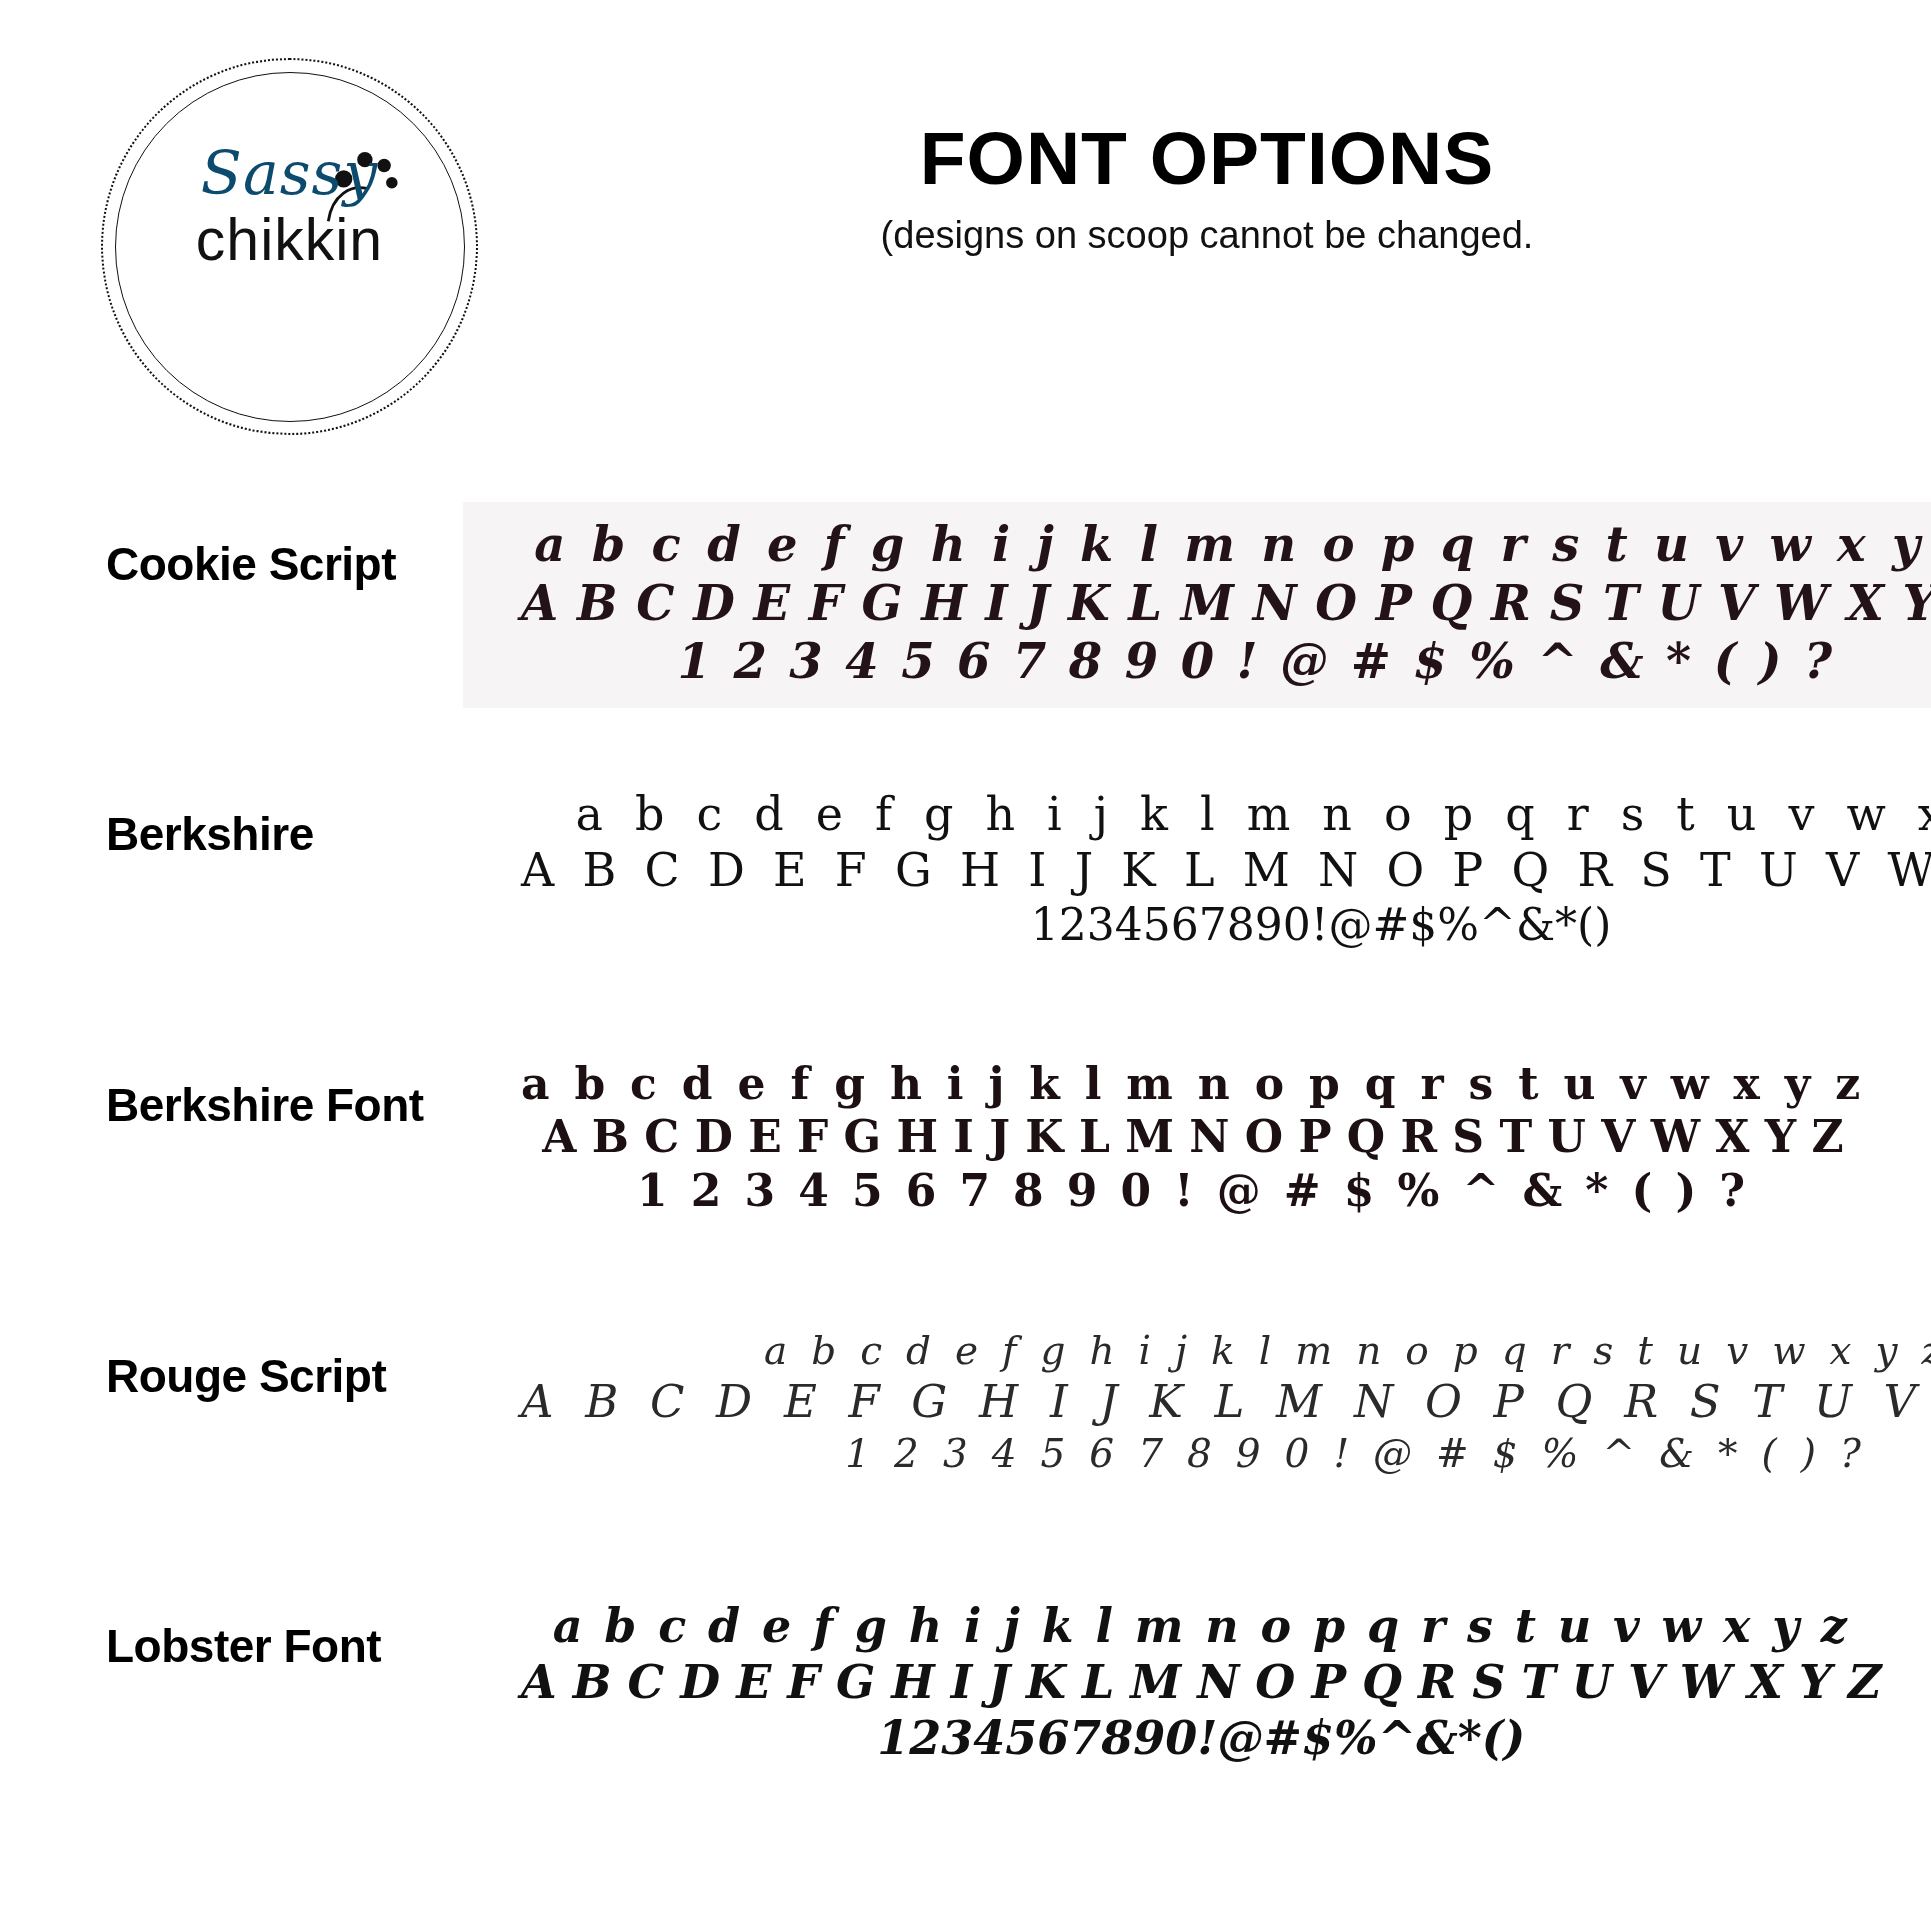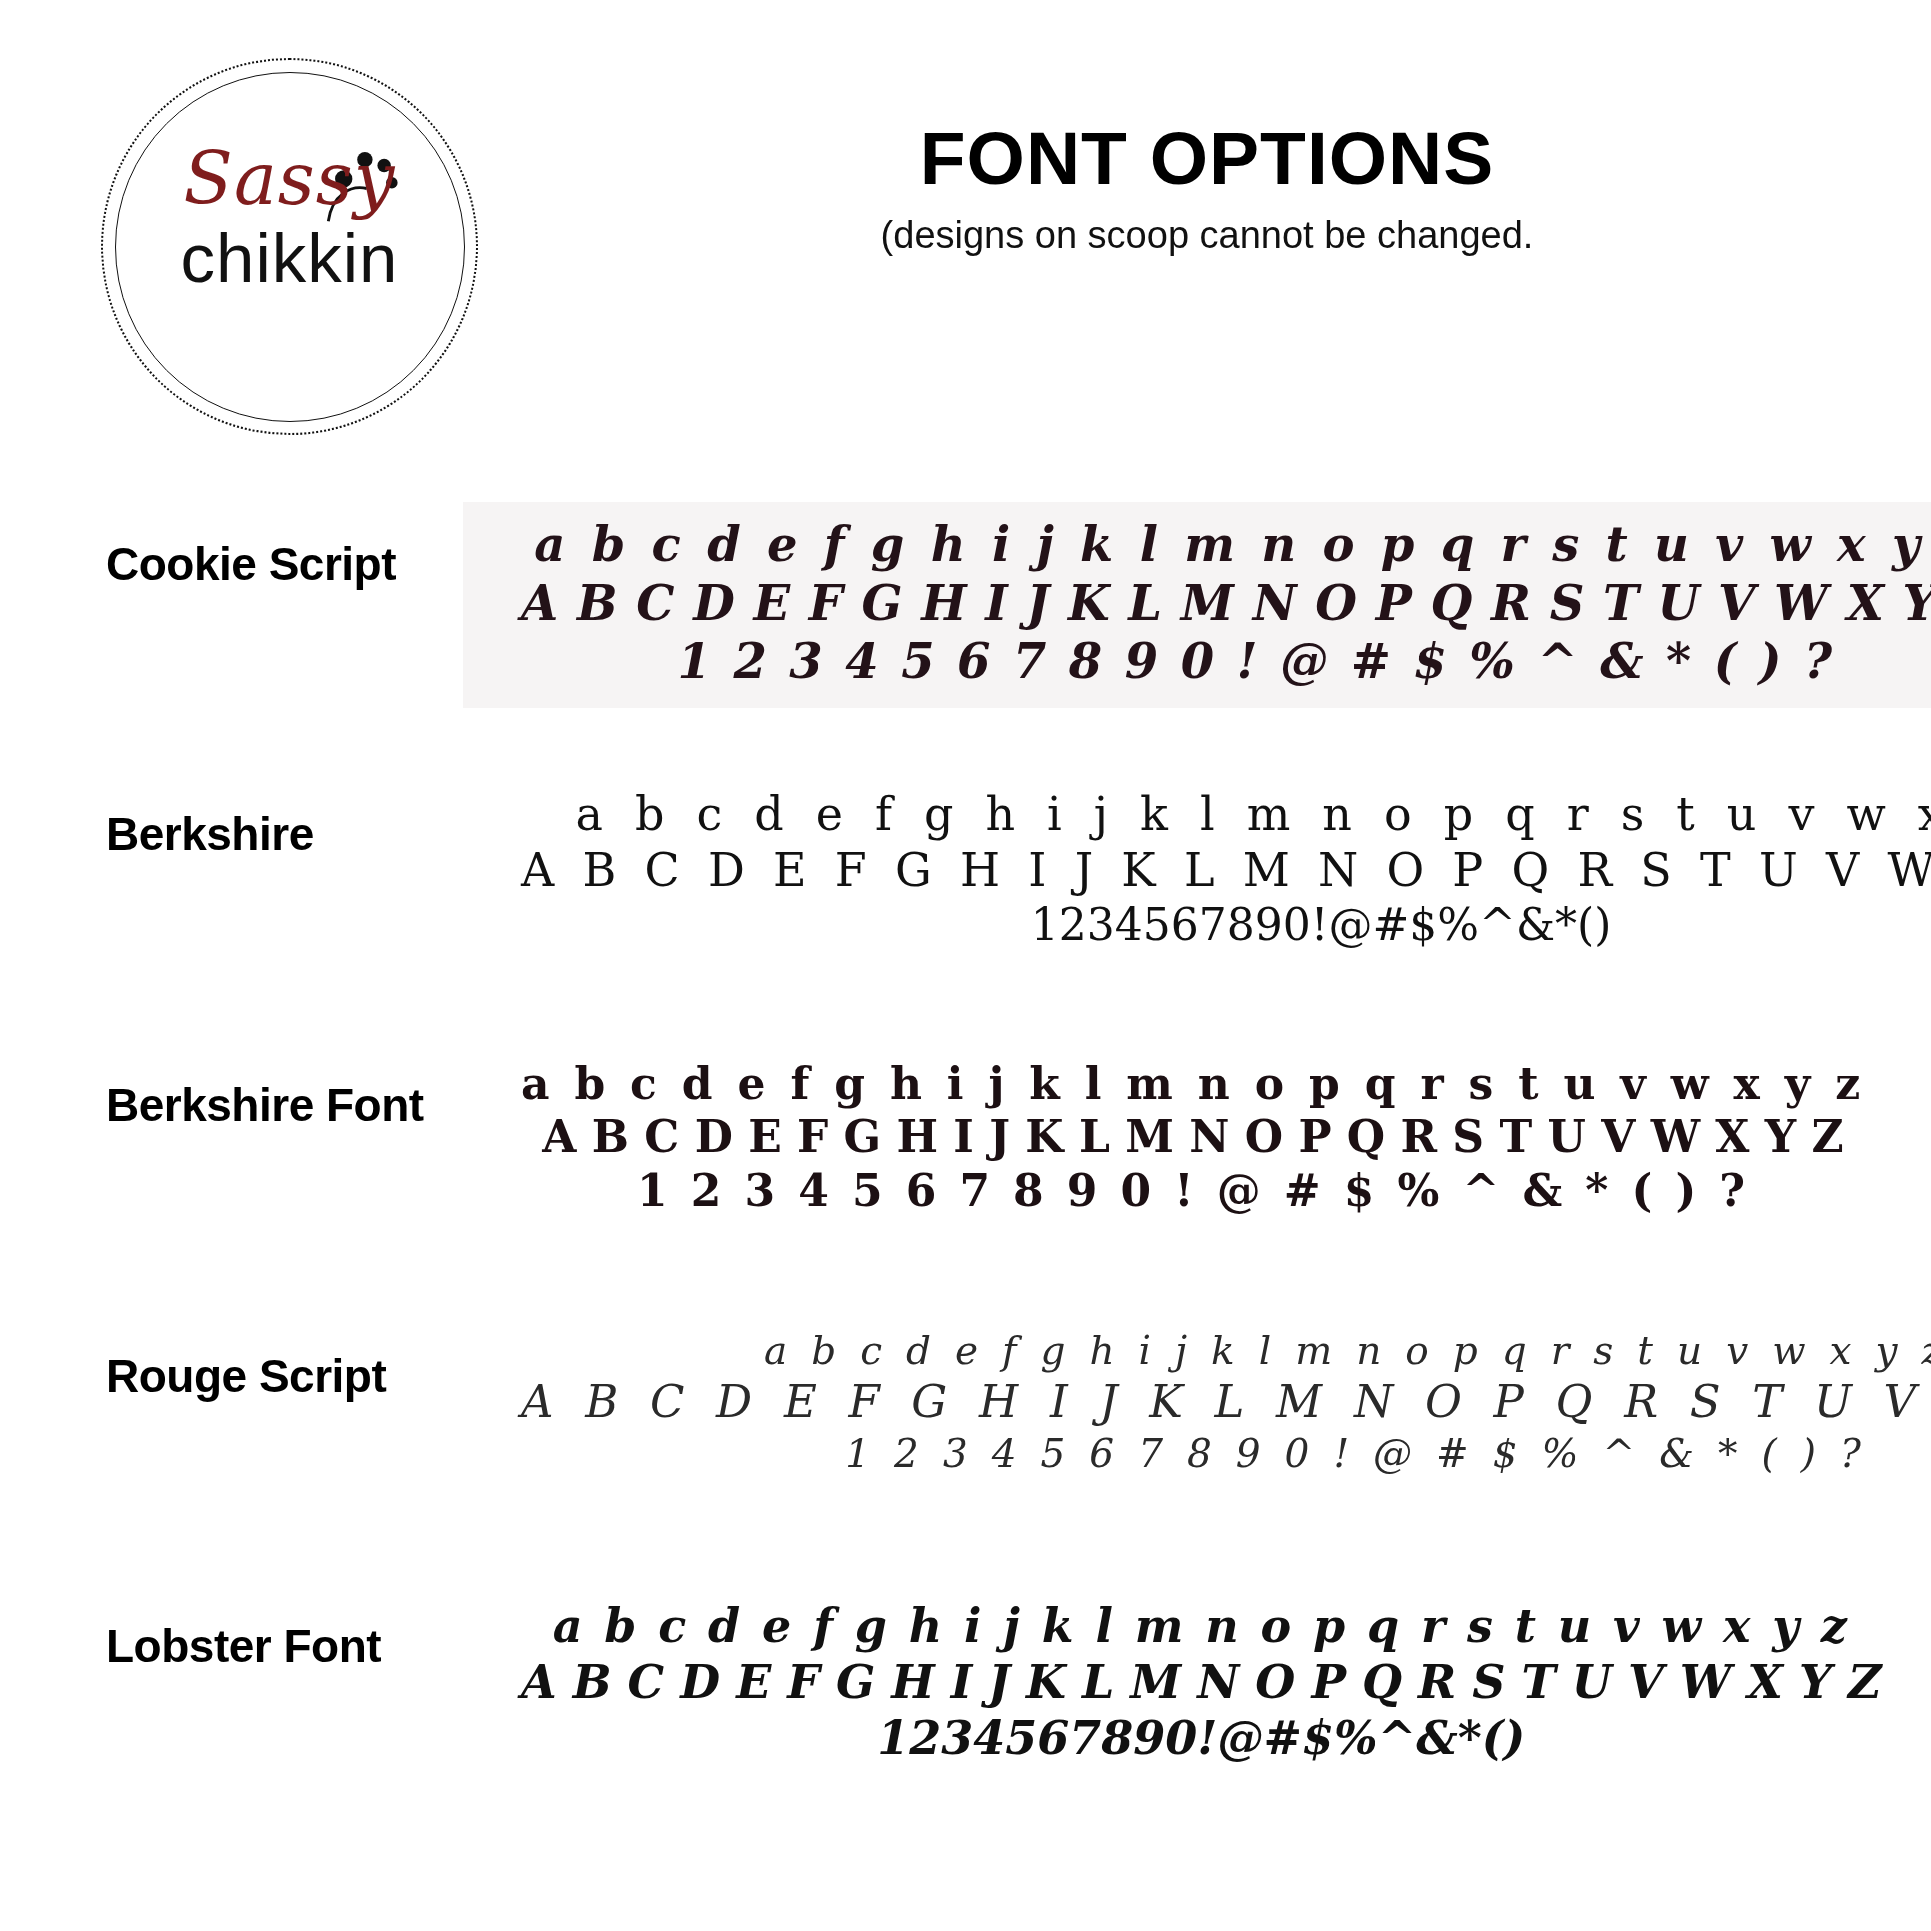--- a/index.html
+++ b/index.html
@@ -43,28 +43,28 @@
   .logo-text {
     position: absolute;
     left: 0;
     right: 0;
     top: 85px;
     text-align: center;
   }
   .logo-sassy {
     font-family: "DejaVu Serif", serif;
     font-style: italic;
-    font-size: 72px;
+    font-size: 60px;
     line-height: 1;
     letter-spacing: 1px;
-    color: #7f1d1d;
+    color: #0c4a6e;
   }
   .logo-chikkin {
     font-family: "Liberation Sans", sans-serif;
-    font-size: 69px;
+    font-size: 59px;
     line-height: 1.15;
     letter-spacing: 1px;
     color: #111;
     margin-top: 3.9px;
   }
   .logo-chick {
     position: absolute;
     left: 208px;
     top: 92px;
     width: 106px;

